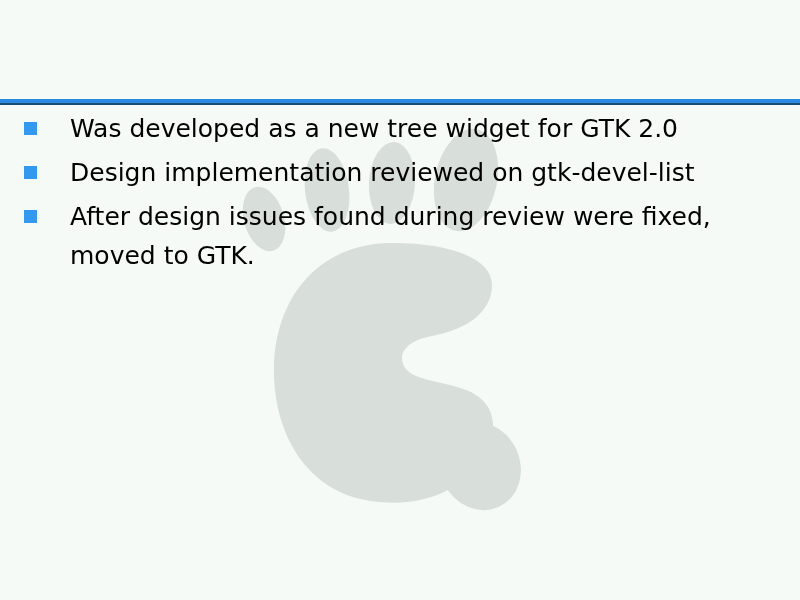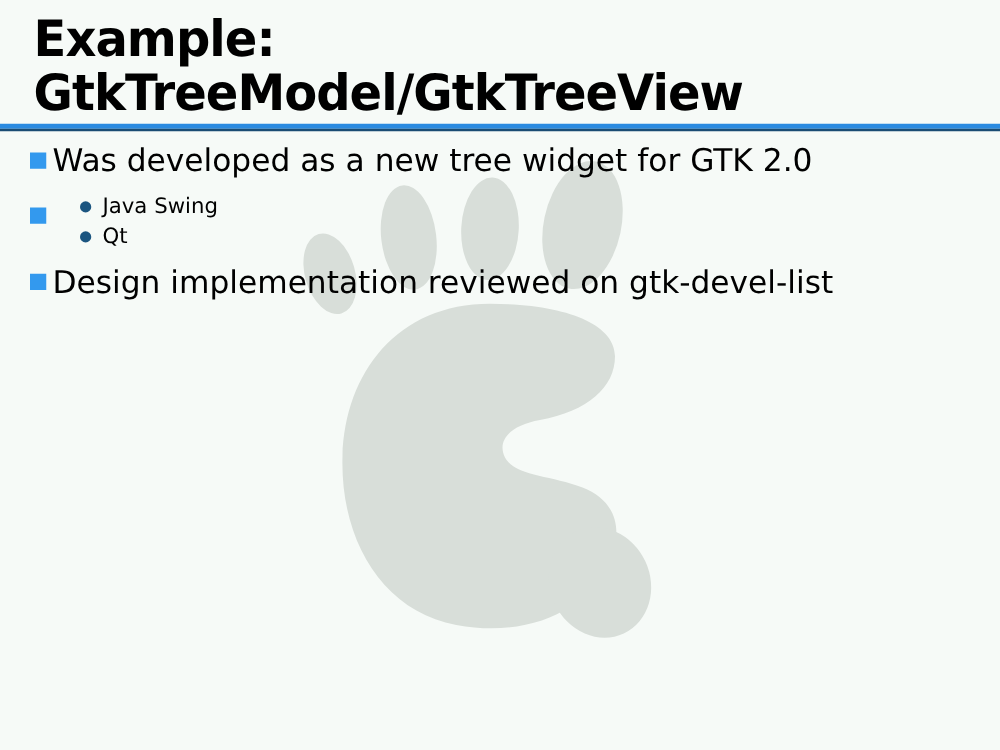--- a/index.html
+++ b/index.html
@@ -85,21 +85,21 @@
     z-index: 2;
   }
 
   ul.level1 {
     list-style: none;
     margin: 0;
     padding: 0;
   }
   li.l1 {
     position: relative;
-    padding: 0 10px 0 42px;
+    padding: 0 10px 0 70px;
     margin: 0 0 5px 0;
     font-size: 25px;
     line-height: 39px;
     color: #000000;
   }
   li.l1 > .sq {
     position: absolute;
     left: 24px;
     top: 13px;
     width: 13px;
@@ -155,54 +155,45 @@
         C 440 380 412 381 404 366
         C 397 352 409 340 432 336
         C 470 329 492 310 492 285
         C 492 259 452 243 392 243
         Z"></path>
 
       <ellipse cx="480" cy="466" rx="40" ry="45" transform="rotate(-25 480 466)"></ellipse>
     </g>
   </svg>
 
-  <div id="title-block">
-    <h1 id="slide-title">Example: GtkTreeModel/GtkTreeView</h1>
-  </div>
 
   <div id="divider">
     <div class="bar-light"></div>
     <div class="bar-dark"></div>
   </div>
 
   <div id="body">
     <ul class="level1">
 
       <li class="l1">
         <span class="sq"></span>
         <span class="txt">Was developed as a new tree widget for GTK 2.0</span>
       </li>
 
 
       <li class="l1">
         <span class="sq"></span>
-        <ul class="level2">
-          <li class="l2">
-            <span class="dot"></span>
-            <span class="txt">Java Swing</span>
-          </li>
-          <li class="l2">
-            <span class="dot"></span>
-            <span class="txt">Qt</span>
-          </li>
-        </ul>
       </li>
 
       <li class="l1">
         <span class="sq"></span>
         <span class="txt">Design implementation reviewed on gtk-devel-list</span>
       </li>
 
+      <li class="l1">
+        <span class="sq"></span>
+        <span class="txt">After design issues found during review were fixed, moved to GTK.</span>
+      </li>
 
     </ul>
   </div>
 
 </div>
 
 </body></html>

